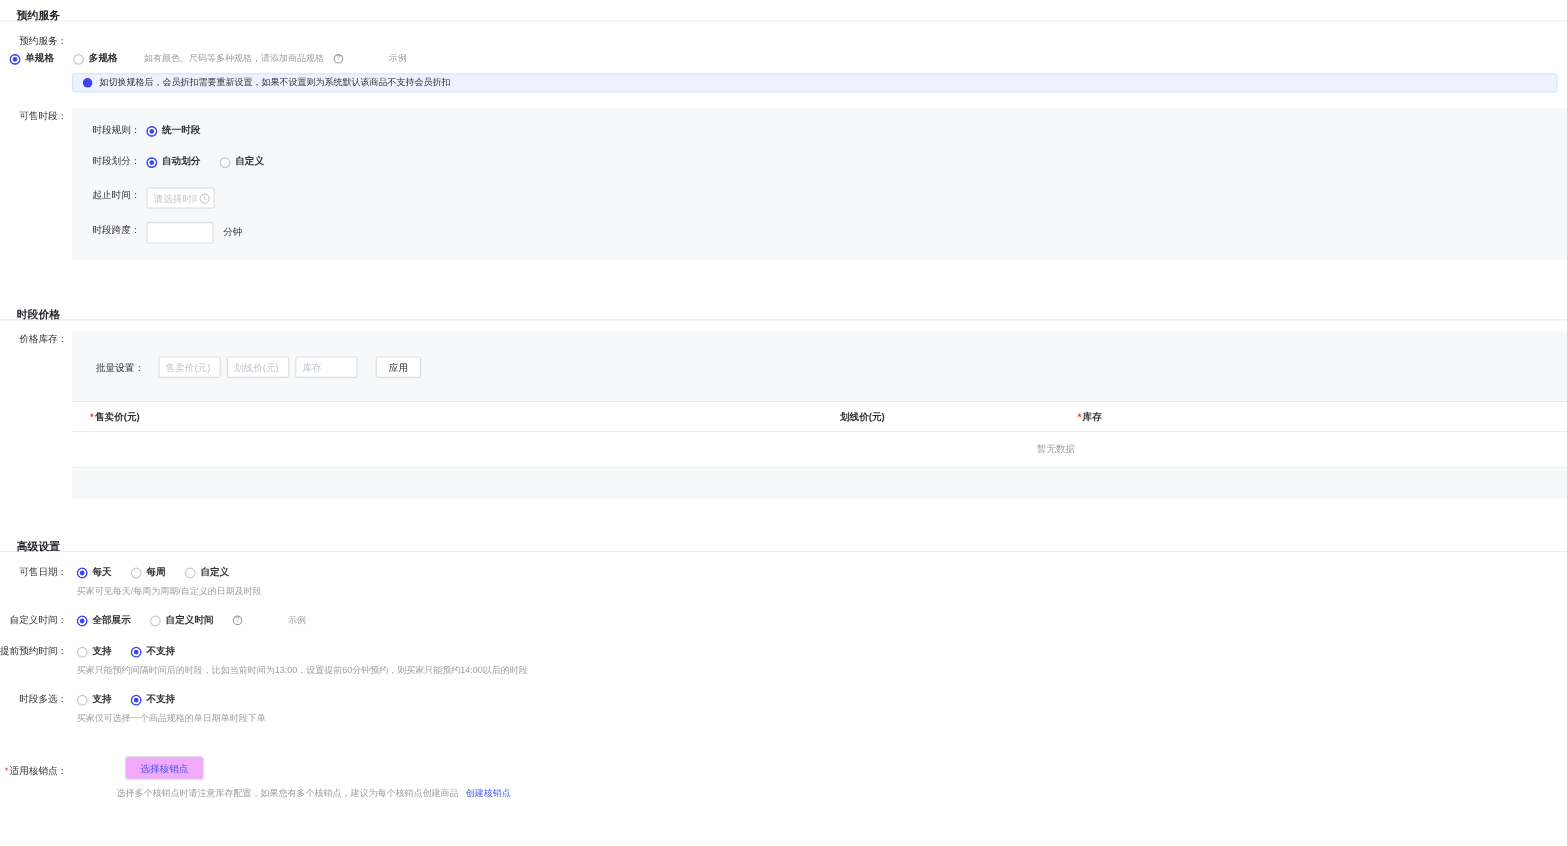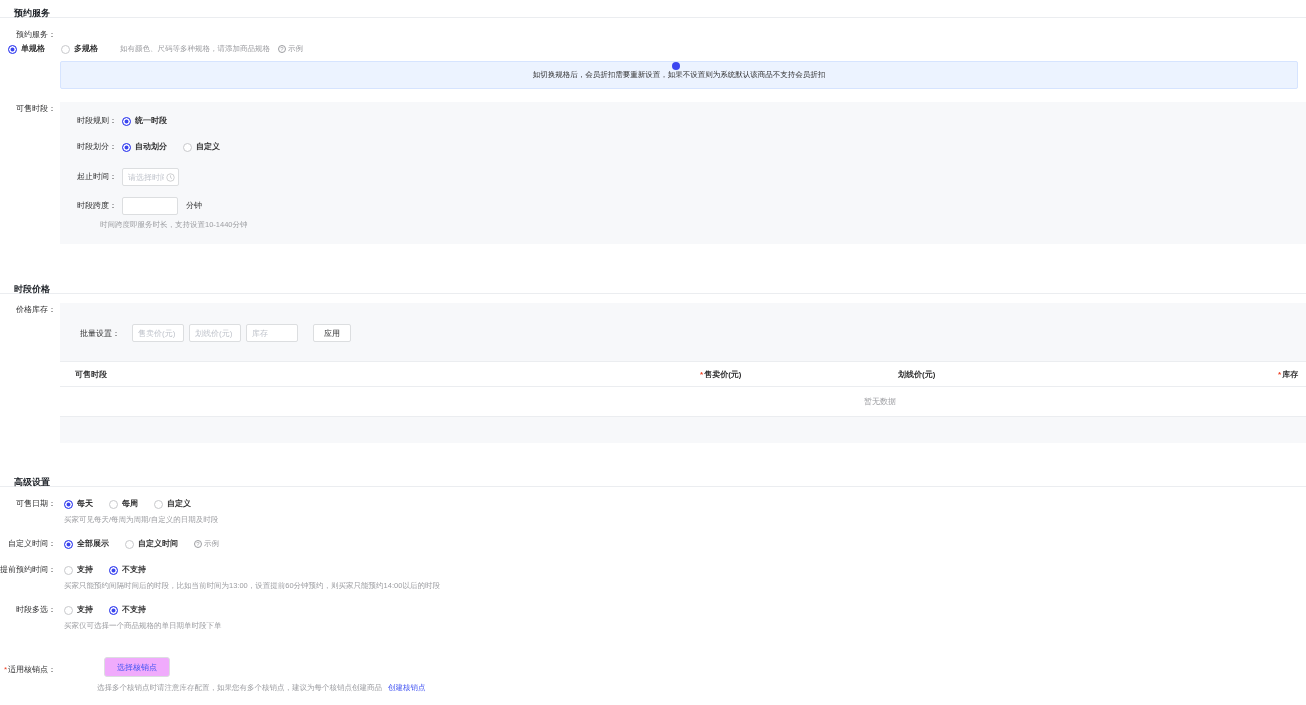--- a/index.html
+++ b/index.html
@@ -17,32 +17,32 @@
   .flabel{width:56px;flex:none;text-align:right;color:#323233;font-size:8px;line-height:14px;}
   .fcontent{margin-left:8px;display:flex;align-items:center;line-height:14px;}
 
   
   .opt{display:inline-flex;align-items:center;margin-right:16px;cursor:pointer;}
   .rdot{width:9px;height:9px;border-radius:50%;border:1px solid #c8c9cc;background:#fff;margin-right:4px;flex:none;}
   .opt.sel .rdot{border-color:var(--accent);background:var(--accent);box-shadow:inset 0 0 0 1.5px #fff;}
   .olabel{font-size:8px;font-weight:bold;color:#323233;}
 
   .hint-inline{color:#9c9da1;font-size:7.5px;margin-left:6px;}
-  .example{display:inline-flex;align-items:center;margin-left:8px;color:#9c9da1;font-size:7.5px;cursor:pointer;}
+  .example{display:inline-flex;align-items:center;margin-left:8px;color:#9c9da1;font-size:7.5px;cursor:pointer;gap:36px;}
   .qicon{width:8px;height:8px;border:1px solid #9c9da1;border-radius:50%;font-size:6px;line-height:6px;
     display:inline-flex;align-items:center;justify-content:center;color:#9c9da1;margin-right:2px;}
 
-  .banner{margin:5px 8px 0 60px;height:28px;display:flex;align-items:center;
-    background:var(--banner-bg);border:1px solid var(--banner-border);border-radius:2px;padding:0 8px;flex-direction:column;}
+  .banner{margin:5px 8px 0 60px;height:16px;display:flex;align-items:center;
+    background:var(--banner-bg);border:1px solid var(--banner-border);border-radius:2px;padding:0 8px;}
   .info-dot{width:8px;height:8px;border-radius:50%;background:var(--accent);flex:none;margin-right:6px;}
   .banner-text{font-size:7.5px;color:#323233;}
 
   .panel{flex:1;margin-left:4px;background:var(--panel-bg);overflow:hidden;}
   .slot-panel{padding:12px 0 14px 0;}
-  .prow{display:flex;align-items:center;}
+  .prow{display:flex;align-items:flex-start;}
   .plabel{width:57px;flex:none;text-align:right;font-size:8px;color:#323233;line-height:14px;}
   .pcontent{margin-left:5px;display:flex;align-items:center;line-height:14px;}
   .phint{margin-left:62px;margin-top:3px;color:#9c9da1;font-size:7.5px;line-height:11px;}
   .mt12{margin-top:12px;} .mt14{margin-top:14px;} .mt11{margin-top:11px;}
 
   input{font-family:inherit;font-size:8px;color:#323233;border:1px solid #dcdee0;border-radius:2px;
     height:18px;padding:0 5px;outline:none;background:#fff;}
   input::placeholder{color:#c0c4cc;}
   .input-wrap{position:relative;display:inline-flex;align-items:center;}
   .input-wrap input{width:57px;padding-right:14px;}
@@ -150,42 +150,40 @@
       </div>
     </div>
 
     <div class="prow mt11">
       <div class="plabel">时段跨度：</div>
       <div class="pcontent">
         <input type="text" class="span-input" style="">
         <span class="unit">分钟</span>
       </div>
     </div>
-    <div class="phint" style="margin-left:40px;margin-top:4px;">时间跨度即服务时长，支持设置10-1440分钟</div>
 
   </div>
 </div>
 
 <div class="sec-head mt-sec2">时段价格</div>
 
 <div class="row mt-price">
   <div class="flabel">价格库存：</div>
   <div class="panel price-panel">
 
     <div class="batch-row">
       <span class="batch-label">批量设置：</span>
       <input type="text" placeholder="售卖价(元)" style="">
       <input type="text" placeholder="划线价(元)" style="">
       <input type="text" placeholder="库存" style="">
       <button class="apply-btn">应用</button>
     </div>
 
     <div class="ptable">
       <div class="thead">
-        <div class="th">可售时段</div>
         <div class="th">
           <span class="req">*</span><span>售卖价(元)</span>
         </div>
         <div class="th">划线价(元)</div>
         <div class="th">
           <span class="req">*</span><span>库存</span>
         </div>
       </div>
       <div class="tempty">暂无数据</div>
     </div>

